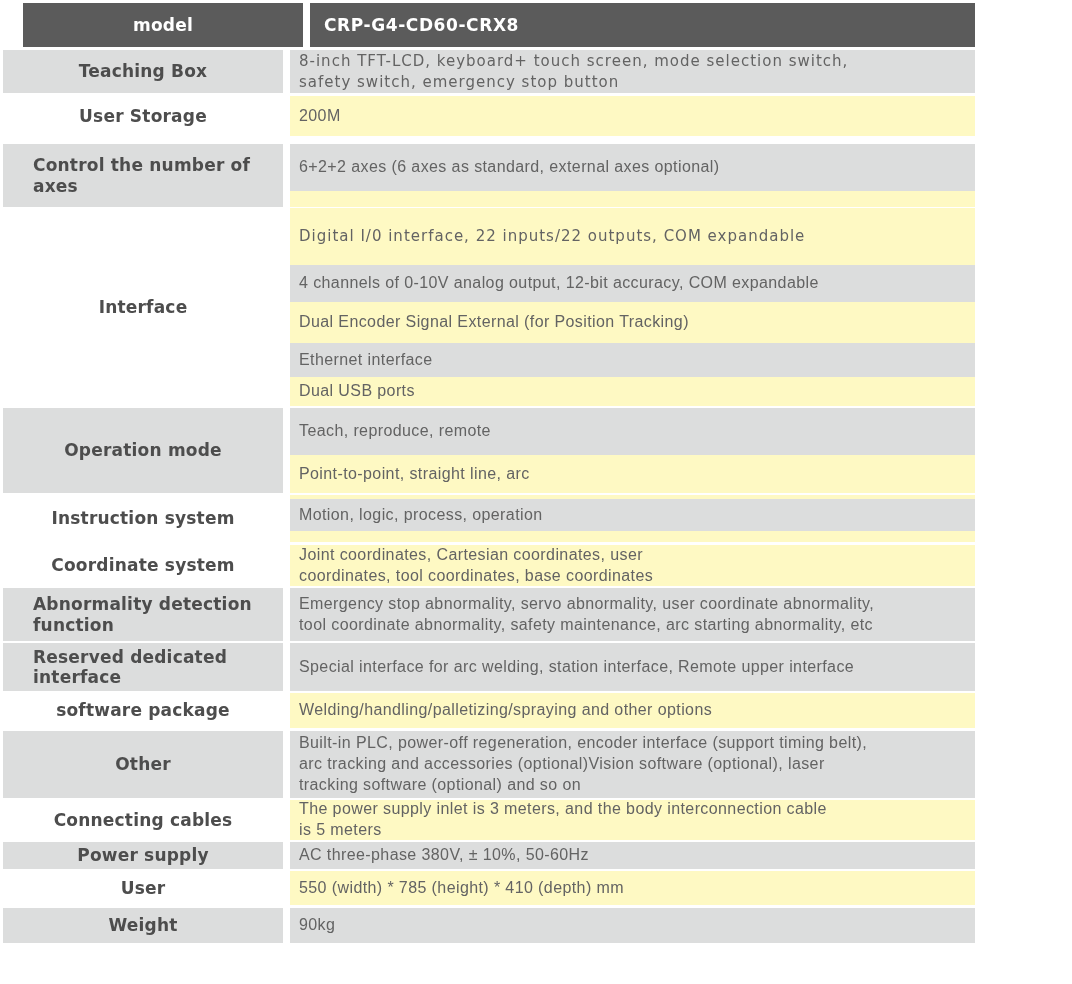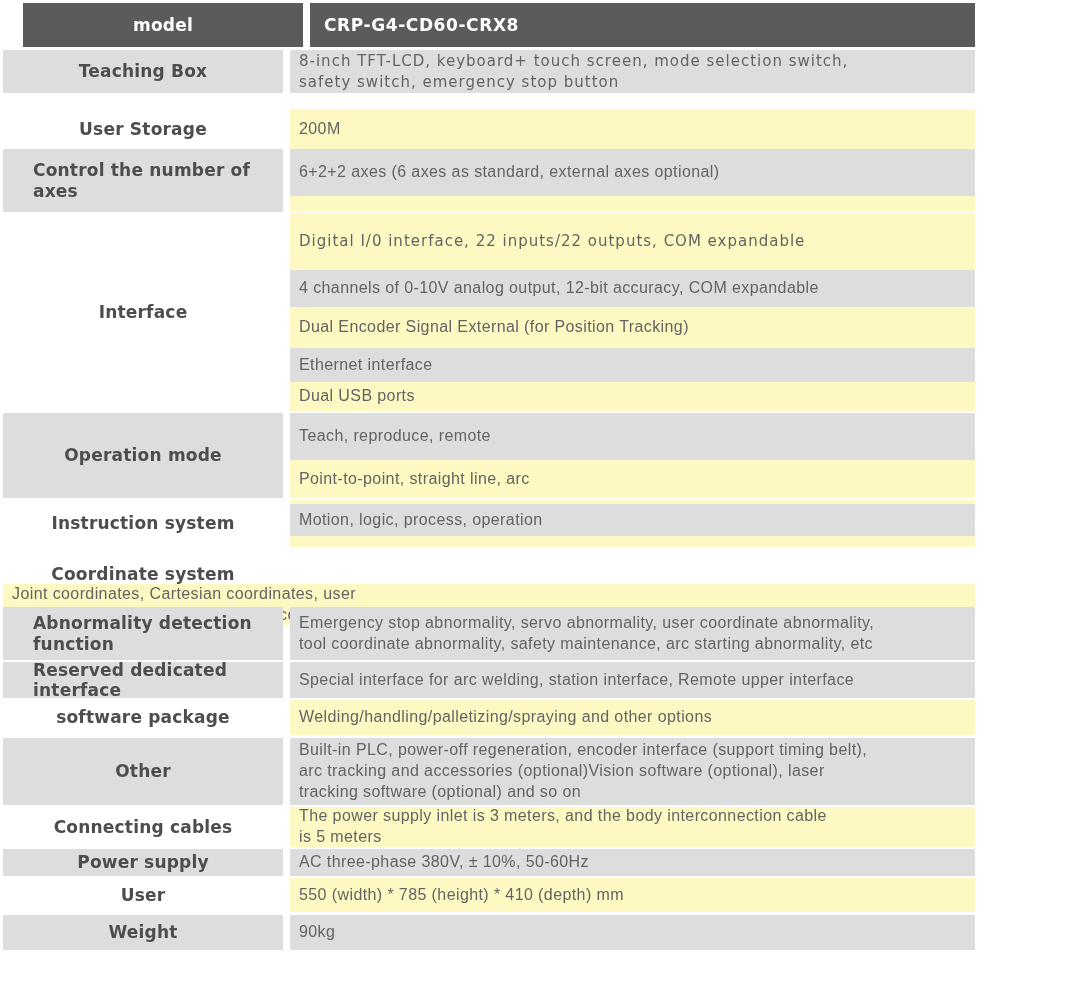--- a/index.html
+++ b/index.html
@@ -45,27 +45,27 @@
     <div class="hval dark">CRP-G4-CD60-CRX8</div>
   </div>
   <div id="rows">
       <div class="row" style="height: 43px; margin-top: 3px;">
         <div class="lbl gray">Teaching Box</div>
         <div class="vals">
           <div class="vcell gray f-wide" style="height: 43px;">8-inch TFT-LCD, keyboard+ touch screen, mode selection switch,
 safety switch, emergency stop button</div>
         </div>
       </div>
-      <div class="row" style="height: 40px; margin-top: 16px;">
+      <div class="row" style="height: 40px; margin-top: 3px;">
         <div class="lbl">User Storage</div>
         <div class="vals">
           <div class="vcell f-std" style="height: 40px;">200M</div>
         </div>
       </div>
-      <div class="row" style="height: 63px; margin-top: 0;">
+      <div class="row" style="height: 63px; margin-top: 8px;">
         <div class="lbl gray left">Control the number of
 axes</div>
         <div class="vals">
           <div class="vcell gray f-std" style="height: 47px;">6+2+2 axes (6 axes as standard, external axes optional)</div>
         </div>
       </div>
       <div class="row" style="height: 198px; margin-top: 1px;">
         <div class="lbl">Interface</div>
         <div class="vals">
           <div class="vcell f-wide" style="height: 57px;">Digital I/0 interface, 22 inputs/22 outputs, COM expandable</div>
@@ -81,36 +81,36 @@
           <div class="vcell gray f-std" style="height: 56px;">Teach, reproduce, remote</div>
           <div class="vcell f-std" style="height: 45px;">Point-to-point, straight line, arc</div>
         </div>
       </div>
       <div class="row" style="height: 47px; margin-top: 2px;">
         <div class="lbl">Instruction system</div>
         <div class="vals">
           <div class="vcell gray f-std" style="height: 32px; margin-top: 4px;">Motion, logic, process, operation</div>
         </div>
       </div>
-      <div class="row" style="height: 41px; margin-top: 17px; flex-direction: column;">
+      <div class="row" style="height: 41px; margin-top: 3px;">
         <div class="lbl">Coordinate system</div>
         <div class="vals">
           <div class="vcell f-std" style="height: 41px;">Joint coordinates, Cartesian coordinates, user
 coordinates, tool coordinates, base coordinates</div>
         </div>
       </div>
       <div class="row" style="height: 53px; margin-top: 2px;">
         <div class="lbl gray left">Abnormality detection
 function</div>
         <div class="vals">
           <div class="vcell gray f-std" style="height: 53px;">Emergency stop abnormality, servo abnormality, user coordinate abnormality,
 tool coordinate abnormality, safety maintenance, arc starting abnormality, etc</div>
         </div>
       </div>
-      <div class="row" style="height: 36px; margin-top: 2px;">
+      <div class="row" style="height: 48px; margin-top: 2px;">
         <div class="lbl gray left">Reserved dedicated
 interface</div>
         <div class="vals">
           <div class="vcell gray f-std" style="height: 52px;">Special interface for arc welding, station interface, Remote upper interface</div>
         </div>
       </div>
       <div class="row" style="height: 35px; margin-top: 2px;">
         <div class="lbl">software package</div>
         <div class="vals">
           <div class="vcell f-std" style="height: 35px;">Welding/handling/palletizing/spraying and other options</div>

